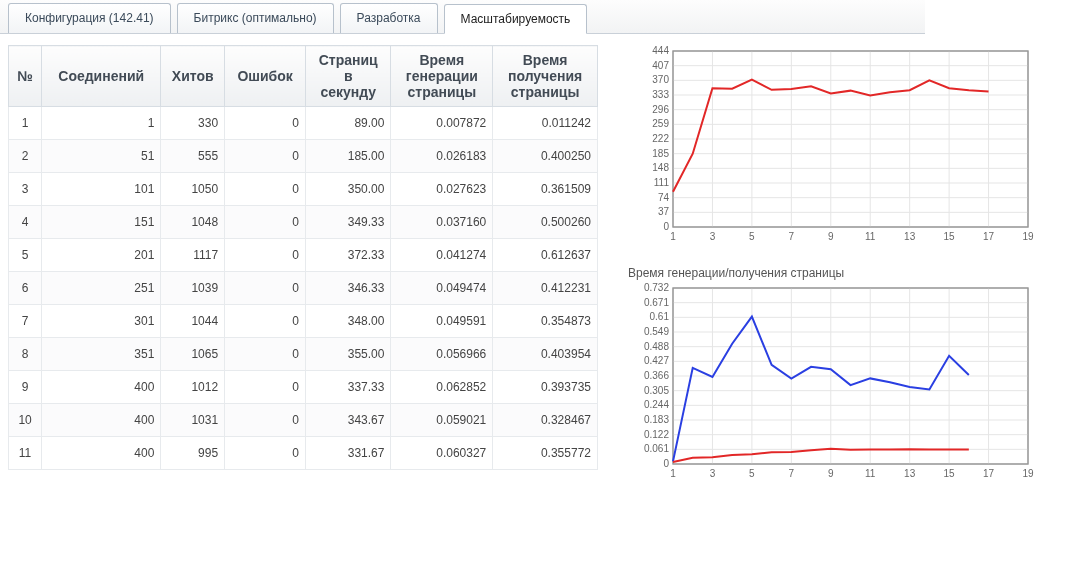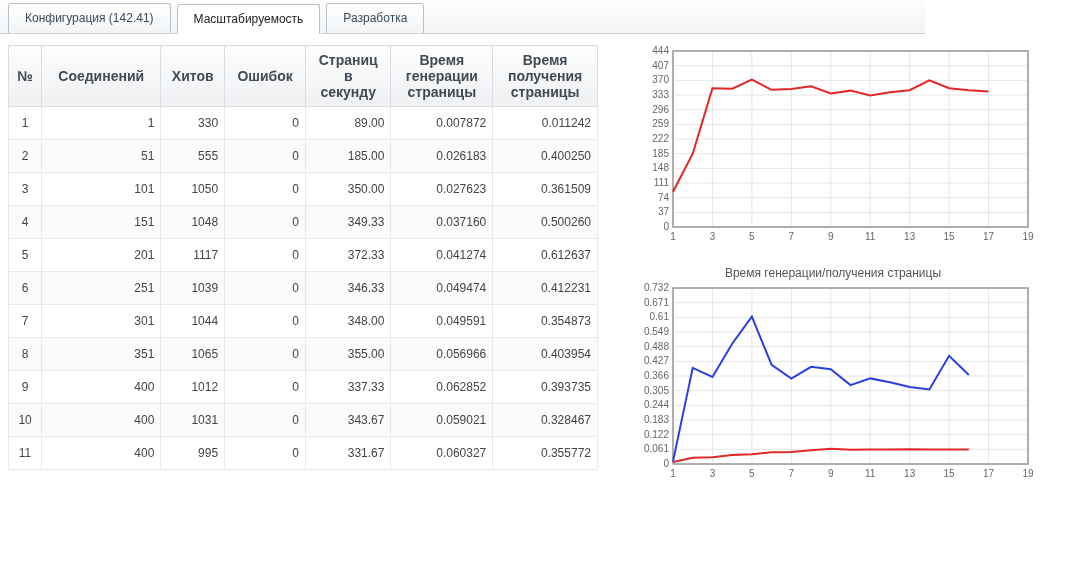--- a/index.html
+++ b/index.html
@@ -13,31 +13,32 @@
     
     .tbl-wrap { flex:0 0 590px; }
     table { border-collapse:collapse; width:100%; background:#fff; }
     th { background:linear-gradient(#fdfdfd,#eef0f2); border:1px solid #d7dde3; padding:6px 4px; font-weight:bold; font-size:14px; color:#424b55; text-align:center; vertical-align:middle; }
     td { border:1px solid #e7eaed; padding:9px 6px; font-size:12px; color:#444; text-align:right; }
     td:first-child { text-align:center; }
     tr:nth-child(even) td { background:#fbfbfc; }
     
     .charts { flex:1; padding:0 10px 0 30px; }
     .chart { margin-bottom:18px; }
-    .chart-title { text-align:center; font-size:12px; color:#555; margin-bottom:2px; }
+    .chart-title { text-align:left; font-size:12px; color:#555; margin-bottom:2px; }
     .chart-svg { border:0; }
   </style>
 </head>
 <body>
 
 <div class="wrap">
   <div class="tabs">
       <div class="tab">Конфигурация (142.41)</div>
+      <div class="tab">Битрикс (оптимально)</div>
+      <div class="tab">Разработка</div>
       <div class="tab active">Масштабируемость</div>
-      <div class="tab">Разработка</div>
     </div>
   <div class="body">
     <div class="tbl-wrap">
       <table>
         <thead>
             <tr>
               <th>№</th>
               <th>Соединений</th>
               <th>Хитов</th>
               <th>Ошибок</th>

